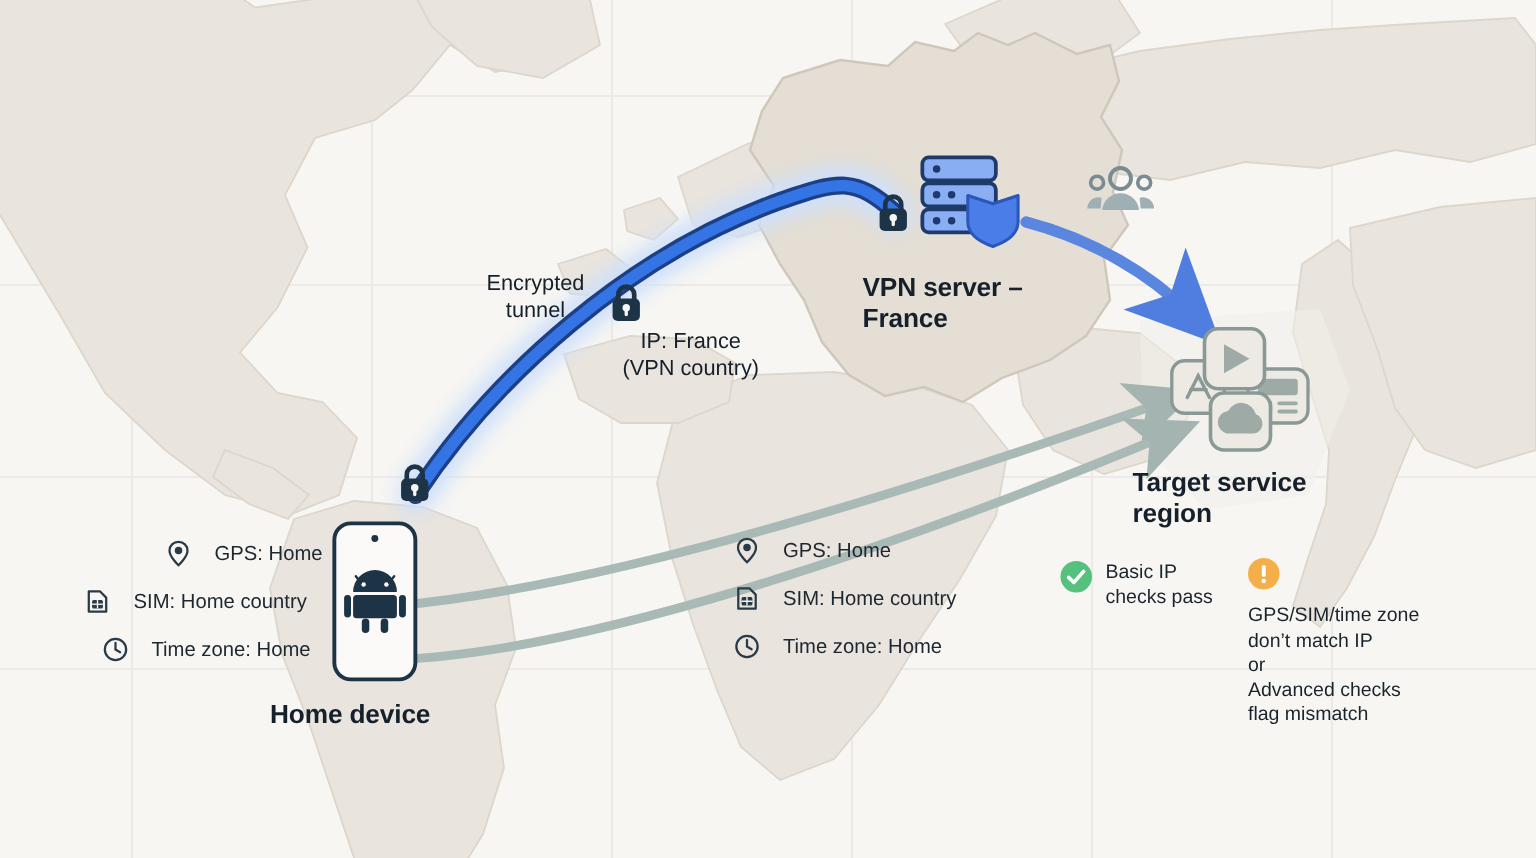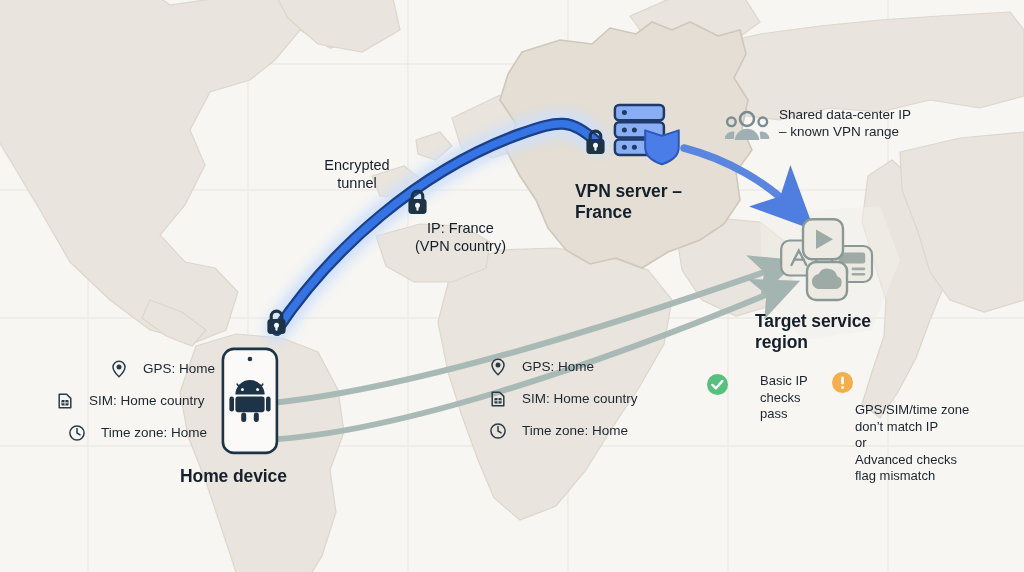--- a/index.html
+++ b/index.html
@@ -73,21 +73,20 @@
     display: flex;
     align-items: center;
     justify-content: center;
     margin-top: 1px;
   }
   .status .stext {
     font-size: 13px;
     color: #1b242d;
     line-height: 1.27;
     white-space: pre-line;
-    margin-left: 23px;
   }
   .arc-label {
     position: absolute;
     font-size: 14.5px;
     color: #16202a;
     text-align: center;
     line-height: 1.25;
     white-space: pre-line;
   }
 </style>
@@ -273,42 +272,38 @@
     <g transform="translate(726,110)">
       <circle cx="21" cy="9" r="7" fill="none" stroke="#7a8c92" stroke-width="2.6"></circle>
       <path d="M8.8,30 a12.3,12.3 0 0 1 24.5,0 Z" fill="#9fb0b4"></path>
       <circle cx="5.4" cy="11.8" r="4.3" fill="none" stroke="#7a8c92" stroke-width="2.4"></circle>
       <path d="M-1.2,29 a7.6,7.6 0 0 1 9.6,-7.2 l-0.6,7.2 Z" fill="#9fb0b4"></path>
       <circle cx="36.8" cy="11.8" r="4.3" fill="none" stroke="#7a8c92" stroke-width="2.4"></circle>
       <path d="M43.4,29 a7.6,7.6 0 0 0 -9.6,-7.2 l0.6,7.2 Z" fill="#9fb0b4"></path>
     </g>
   </svg>
 
-  <div class="arc-label" style="left:307px; top:156px; width:100px;">Encrypted
+  <div class="arc-label" style="left:307px; top:180px; width:100px;">Encrypted
 tunnel</div>
 
   <div class="arc-label" style="left:398px; top:219px; width:125px;">IP: France
 (VPN country)</div>
 
   <div class="node-label" style="left:575px; top:181px; width:150px;">
     <span>VPN server –</span><br>
     <span>France</span>
   </div>
 
   <div class="node-label" style="left:180px; top:466px; width:140px;">Home device</div>
 
   <div class="node-label" style="left:755px; top:311px; width:150px;">
     <span>Target service</span><br>
     <span>region</span>
   </div>
 
-  <div class="callout" style="left:779px; top:106px; width:210px;">
-    <div class="ctext">Shared data-center IP
-– known VPN range</div>
-  </div>
 
   <div class="attr-row" style="left:110px; top:360px;">
     <svg class="attr-icon" viewBox="0 0 18 18">
       <path d="M9,1.2 C5.6,1.2 3,3.8 3,7.1 C3,11.2 9,16.8 9,16.8 C9,16.8 15,11.2 15,7.1 C15,3.8 12.4,1.2 9,1.2 Z" fill="none" stroke="#2a3b48" stroke-width="1.5"></path>
       <circle cx="9" cy="7" r="2.5" fill="#2a3b48"></circle>
     </svg>
     <span class="txt">GPS: Home</span>
   </div>
 
   <div class="attr-row" style="left:56px; top:392px;">

